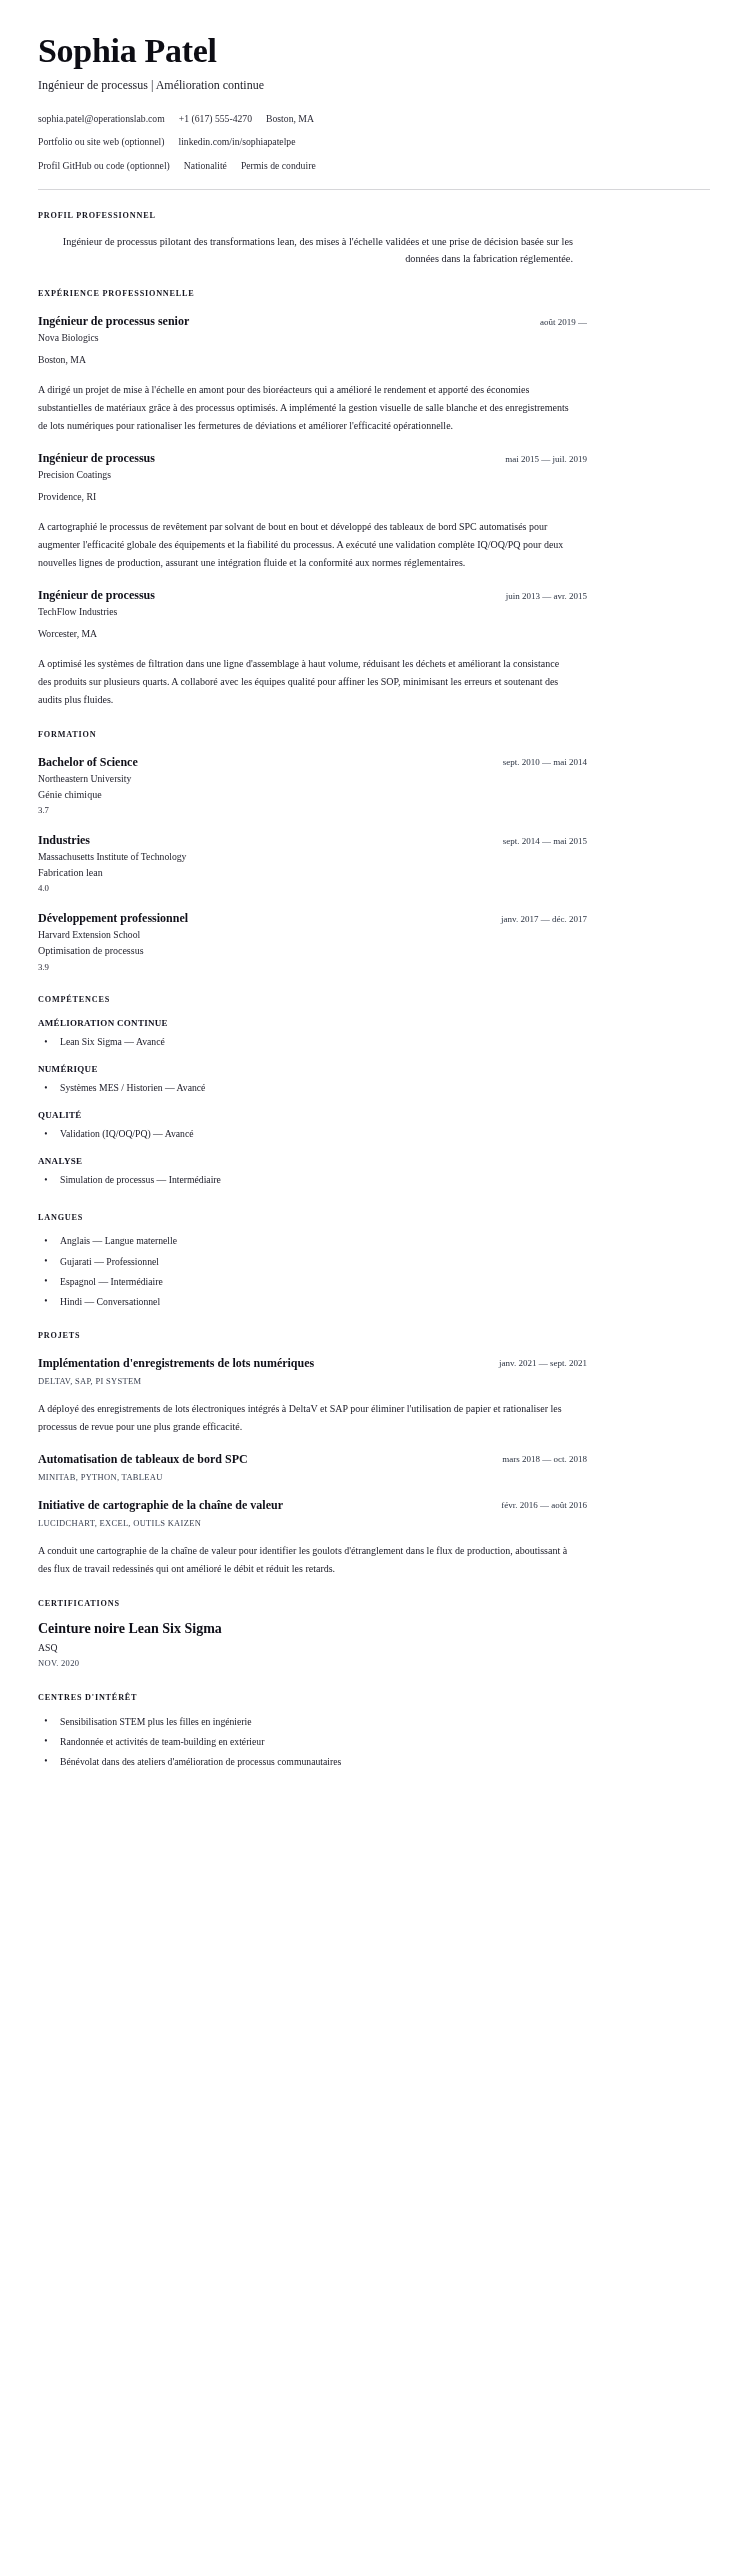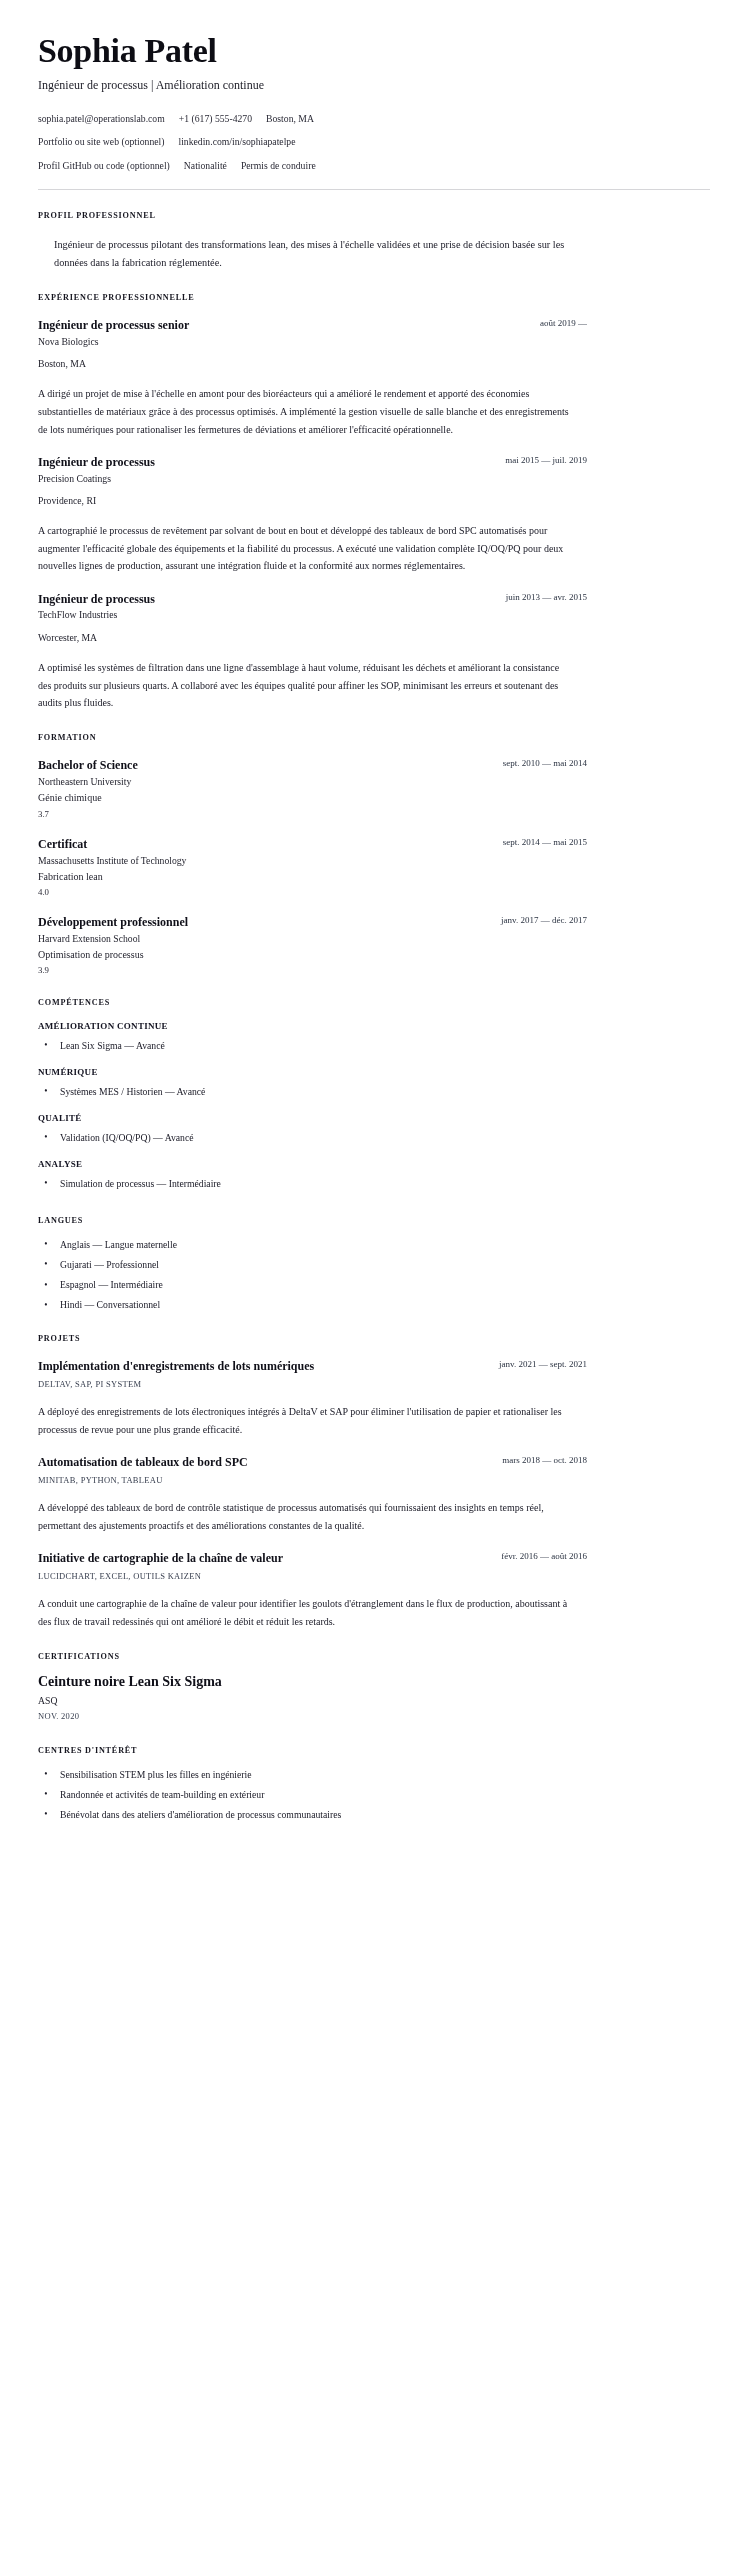--- a/index.html
+++ b/index.html
@@ -68,29 +68,30 @@
     text-transform: uppercase;
     color: #15151f;
     margin: 0 0 12.5px 0;
   }
 
   .summary {
     font-size: 10.3px;
     line-height: 1.72;
     color: #20202c;
     max-width: 527px;
-    margin: 16px;
+    margin: 8px;
+    text-align: right;
   }
 
   
   .entry { margin-bottom: 16.3px; }
   .entry:last-child { margin-bottom: 0; }
   .entry-head {
     display: flex;
-    align-items: flex-start;
+    align-items: center;
     justify-content: space-between;
     gap: 15px;
     margin-top: 16px;
   }
   .entry-title {
     font-size: 12px;
     font-weight: 700;
     line-height: 1.25;
     color: #101019;
     margin: 0;
@@ -272,21 +273,21 @@
         <h3 class="entry-title">Bachelor of Science</h3>
         <span class="entry-date">sept. 2010 — mai 2014</span>
       </div>
       <p class="entry-org">Northeastern University</p>
       <p class="entry-field">Génie chimique</p>
       <p class="entry-score">3.7</p>
     </div>
 
     <div class="entry">
       <div class="entry-head">
-        <h3 class="entry-title">Certificat</h3>
+        <h3 class="entry-title">Industries</h3>
         <span class="entry-date">sept. 2014 — mai 2015</span>
       </div>
       <p class="entry-org">Massachusetts Institute of Technology</p>
       <p class="entry-field">Fabrication lean</p>
       <p class="entry-score">4.0</p>
     </div>
 
     <div class="entry">
       <div class="entry-head">
         <h3 class="entry-title">Développement professionnel</h3>
@@ -351,21 +352,20 @@
       <p class="entry-stack">DELTAV, SAP, PI SYSTEM</p>
       <p class="entry-desc">A déployé des enregistrements de lots électroniques intégrés à DeltaV et SAP pour éliminer l'utilisation de papier et rationaliser les processus de revue pour une plus grande efficacité.</p>
     </div>
 
     <div class="entry">
       <div class="entry-head">
         <h3 class="entry-title">Automatisation de tableaux de bord SPC</h3>
         <span class="entry-date">mars 2018 — oct. 2018</span>
       </div>
       <p class="entry-stack">MINITAB, PYTHON, TABLEAU</p>
-      <p class="entry-desc">A développé des tableaux de bord de contrôle statistique de processus automatisés qui fournissaient des insights en temps réel, permettant des ajustements proactifs et des améliorations constantes de la qualité.</p>
     </div>
 
     <div class="entry">
       <div class="entry-head">
         <h3 class="entry-title">Initiative de cartographie de la chaîne de valeur</h3>
         <span class="entry-date">févr. 2016 — août 2016</span>
       </div>
       <p class="entry-stack">LUCIDCHART, EXCEL, OUTILS KAIZEN</p>
       <p class="entry-desc">A conduit une cartographie de la chaîne de valeur pour identifier les goulots d'étranglement dans le flux de production, aboutissant à des flux de travail redessinés qui ont amélioré le débit et réduit les retards.</p>
     </div>

